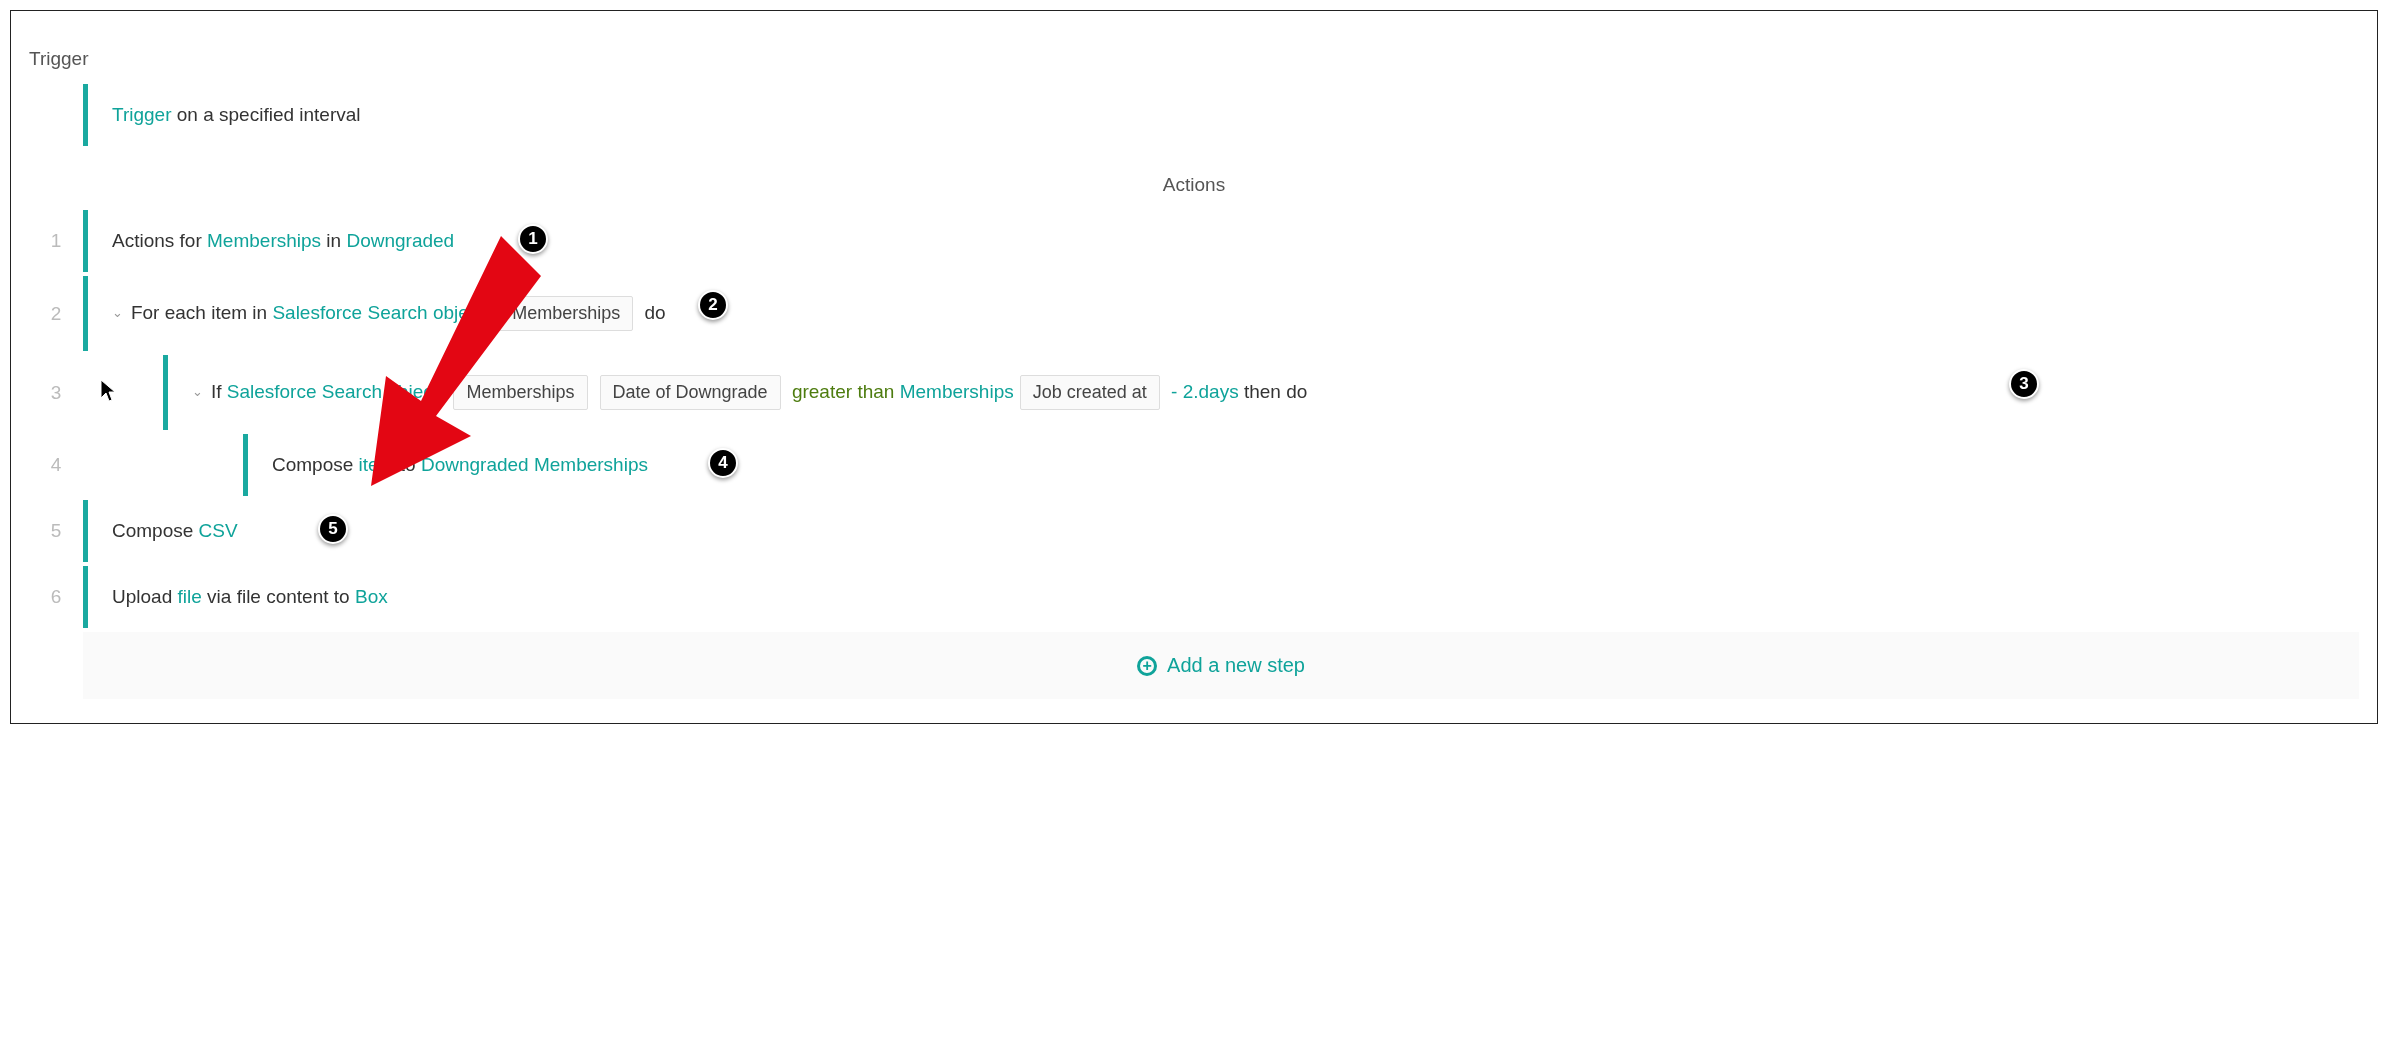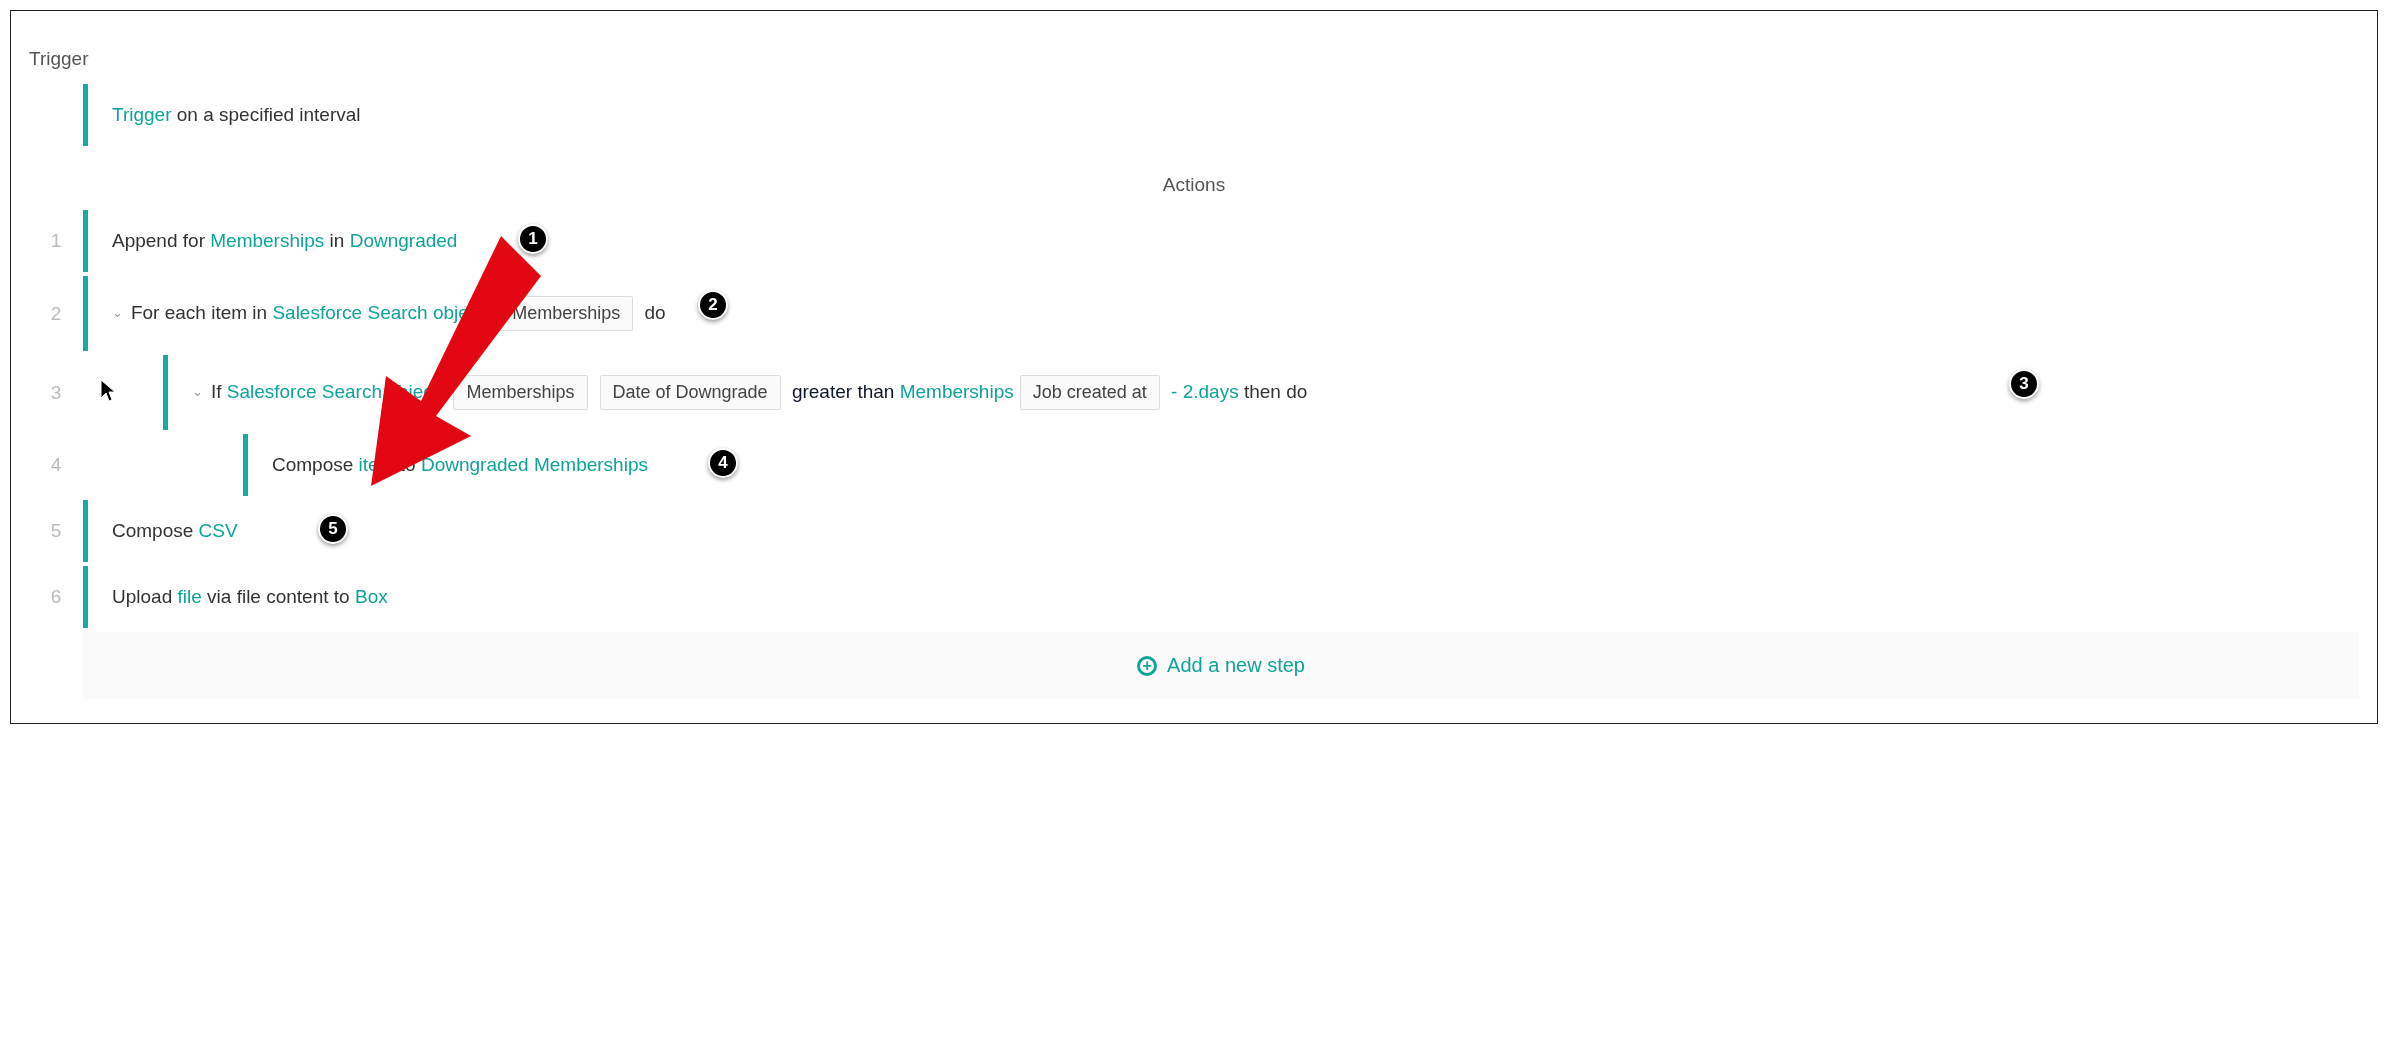--- a/index.html
+++ b/index.html
@@ -57,21 +57,21 @@
     position: relative;
   }
   .step-card .chevron {
     color: #999;
     margin-right: 8px;
     font-size: 13px;
     display: inline-block;
     transform: translateY(-1px);
   }
   .link { color: #0fa39a; }
-  .orange { color: #0f172a; margin-top: 30px; }
+  .orange { color: #4d7c0f; margin-top: 30px; }
   .pill {
     display: inline-block;
     border: 1px solid #ddd;
     background: #fafafa;
     padding: 6px 12px;
     margin: 0 6px;
     font-size: 18px;
     color: #444;
     border-radius: 2px;
   }
@@ -148,21 +148,21 @@
       </span>
     </div>
   </div>
 
   <div class="section-label" style="margin-top:28px;text-align:center;">Actions</div>
 
   <div class="step-row">
     <div class="step-num">1</div>
     <div class="step-card">
       <span>
-        <span>Append for </span><span class="link">Memberships</span><span> in </span><span class="link">Downgraded</span>
+        <span>Actions for </span><span class="link">Memberships</span><span> in </span><span class="link">Downgraded</span>
       </span>
       <div class="badge" style="left:430px; top:14px;">1</div>
     </div>
   </div>
 
   <div class="step-row">
     <div class="step-num">2</div>
     <div class="step-card">
       <span class="chevron">⌄</span>
       <span>

